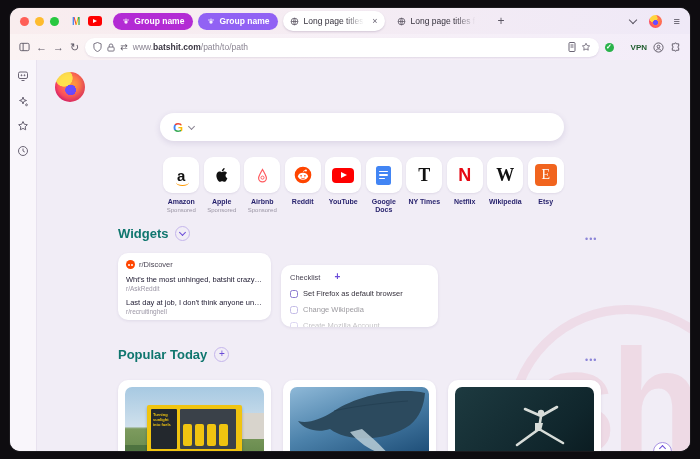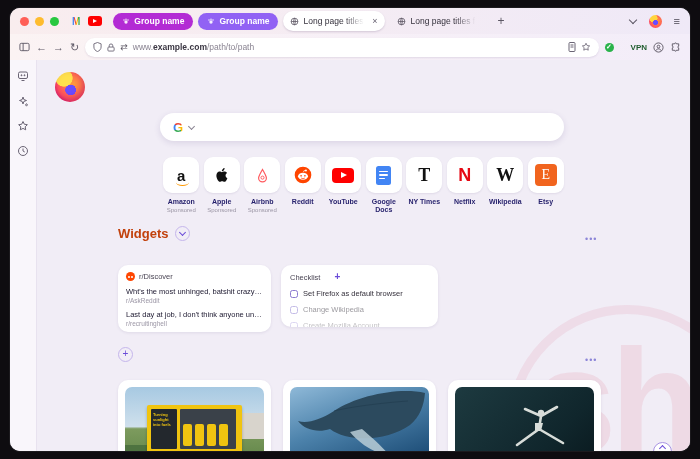--- a/index.html
+++ b/index.html
@@ -87,28 +87,28 @@
   .docs-ic { width:15px; height:19px; background:#4285f4; border-radius:2.5px; display:flex; flex-direction:column; gap:2px; justify-content:center; padding:0 3px; }
   .docs-ic i { display:block; height:1.6px; background:#fff; border-radius:1px; }
   .yt-ic { width:22px; height:15px; background:#ff0000; border-radius:4px; position:relative; }
   .yt-ic::after { content:""; position:absolute; left:8.5px; top:4px; border-left:6px solid #fff; border-top:3.5px solid transparent; border-bottom:3.5px solid transparent; }
   .serif-letter { font-family:"Liberation Serif",serif; font-weight:bold; font-size:18px; color:#111; line-height:1; }
   .netflix-n { font-size:18px; font-weight:bold; color:#e50914; line-height:1; }
   .etsy-ic { width:22px; height:22px; background:#f1641e; border-radius:4px; color:#fff; font-family:"Liberation Serif",serif;
              font-size:14px; display:flex; align-items:center; justify-content:center; }
 
   .section-head { position:absolute; display:flex; align-items:center; gap:7px; }
-  .section-title { font-size:13px; font-weight:bold; color:#c2410c; }
+  .section-title { font-size:13px; font-weight:bold; color:#0f766e; }
   .round-btn { width:15px; height:15px; border-radius:50%; border:1px solid #c5b6ec; display:flex; align-items:center; justify-content:center; background:transparent; }
   .round-btn .chev2 { width:5px; height:5px; border-right:1.3px solid #6a4bd8; border-bottom:1.3px solid #6a4bd8; transform:rotate(45deg); margin-top:-2px; }
   .round-btn .plus2 { color:#6a4bd8; font-size:10px; line-height:1; margin-top:-1px; }
   .more-dots { position:absolute; font-size:9px; color:#8d86d8; letter-spacing:1px; }
 
   .card { position:absolute; background:#fff; border-radius:10px; box-shadow:0 1px 3px rgba(70,50,110,.10); overflow:hidden; }
-  .reddit-card { left:81px; top:205px; width:153px; height:67px; padding:7px 8px; }
+  .reddit-card { left:81px; top:193px; width:153px; height:67px; padding:7px 8px; }
   .rc-head { display:flex; align-items:center; gap:4px; }
   .rc-ic { width:9px; height:9px; border-radius:50%; background:#ff4500; position:relative; }
   .rc-ic::after { content:""; position:absolute; left:2px; top:3.5px; width:2px; height:2px; background:#fff; border-radius:50%; box-shadow:3px 0 0 #fff; }
   .rc-title { font-size:7.5px; color:#4a4554; }
   .rc-post { margin-top:6px; }
   .rc-post-title { font-size:7.5px; color:#1d1930; white-space:nowrap; overflow:hidden; text-overflow:ellipsis; }
   .rc-post-sub { font-size:6.5px; color:#9b96a5; margin-top:1px; }
   .check-card { left:244px; top:205px; width:157px; height:62px; padding:7px 9px; }
   .cc-head { display:flex; align-items:center; gap:14px; }
   .cc-title { font-size:7.5px; color:#4a4554; }
@@ -220,21 +220,21 @@
             <path d="M10 1l8 3v7c0 5-3.5 8.5-8 10-4.5-1.5-8-5-8-10V4z"></path>
           </svg>
       </span>
       <span style="display:flex">
         <svg width="8" height="9" viewBox="0 0 18 20" fill="none" stroke="#6b6575" stroke-width="2">
             <rect x="2" y="9" width="14" height="9" rx="2"></rect>
             <path d="M5 9V6a4 4 0 0 1 8 0v3"></path>
           </svg>
       </span>
       <span class="nav-ic" style="font-size:9px">⇄</span>
-      <span class="url-text"><span>www.</span><b>example.com</b><span>/path/to/path</span></span>
+      <span class="url-text"><span>www.</span><b>batshit.com</b><span>/path/to/path</span></span>
       <span style="display:flex">
         <svg width="8" height="10" viewBox="0 0 16 20" fill="none" stroke="#6b6575" stroke-width="2">
             <rect x="2" y="1" width="12" height="18" rx="2"></rect>
             <path d="M5 6h6M5 10h6"></path>
           </svg>
       </span>
       <span style="display:flex">
         <svg width="10" height="10" viewBox="0 0 24 24" fill="none" stroke="#6b6575" stroke-width="2">
             <path d="M12 3l2.7 5.5 6 .9-4.3 4.2 1 6-5.4-2.8-5.4 2.8 1-6L3.3 9.4l6-.9z"></path>
           </svg>
@@ -429,20 +429,21 @@
           <span class="cc-box"></span>
           <span class="cc-label">Change Wikipedia</span>
         </div>
         <div class="cc-item dimmer">
           <span class="cc-box"></span>
           <span class="cc-label">Create Mozilla Account</span>
         </div>
       </div>
 
       <div class="section-head" style="left:81px; top:287px;">
+        <span class="section-title">Popular Today</span>
         <span class="round-btn">
             <span class="plus2">+</span>
           </span>
       </div>
       <span class="more-dots" style="left:548px; top:295px;">•••</span>
 
       <div class="card pop-card" style="left:81px;">
         <div class="pop-img img-solar">
           <div class="img-grass"></div>
           <div class="img-bldg"></div>

